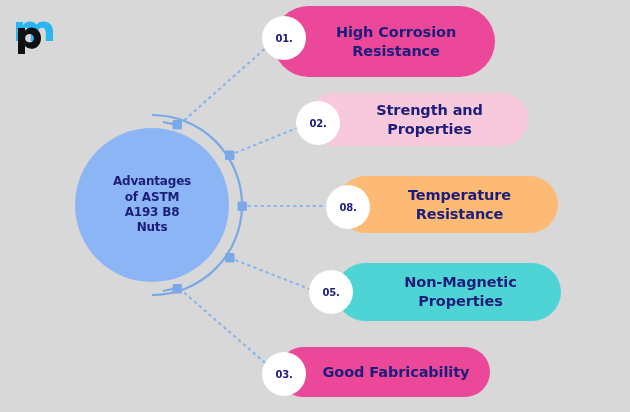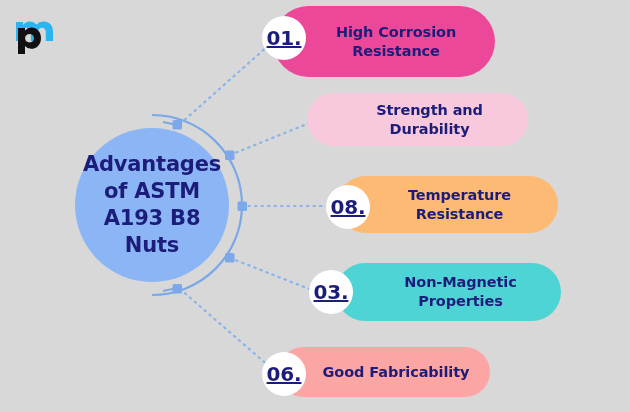--- a/index.html
+++ b/index.html
@@ -47,21 +47,21 @@
     height: 154px;
     border-radius: 50%;
     background: #8cb5f5;
     display: flex;
     align-items: center;
     justify-content: center;
     z-index: 4;
   }
   #center-title {
     color: #1c1d7a;
-    font-size: 21px;
+    font-size: 12px;
     font-weight: bold;
     line-height: 1.28;
     text-align: center;
     letter-spacing: -0.2px;
     white-space: pre-line;
     padding: 0 8px;
   }
 
   
   .pill {
@@ -92,24 +92,23 @@
     height: 44px;
     border-radius: 50%;
     background: #ffffff;
     display: flex;
     align-items: center;
     justify-content: center;
     z-index: 5;
   }
   .num-text {
     color: #1c1d7a;
-    font-size: 20px;
+    font-size: 10px;
     font-weight: bold;
     letter-spacing: -0.2px;
-    text-decoration: underline;
   }
 </style>
 </head>
 <body>
 
 <div id="canvas">
 
   <div id="logo">
     <svg width="48" height="44" viewBox="0 0 48 44" xmlns="http://www.w3.org/2000/svg">
 
@@ -149,39 +148,42 @@
   <div class="pill" style="left:273px; top:6px; width:222px; height:71px; background:#ec4899;">
     <div class="pill-label">High Corrosion
 Resistance</div>
   </div>
   <div class="num-badge" style="left:262px; top:16px;">
     <span class="num-text">01.</span>
   </div>
 
   <div class="pill" style="left:307px; top:93px; width:221px; height:53px; background:#f8c8dc;">
     <div class="pill-label">Strength and
-Durability</div>
+Properties</div>
+  </div>
+  <div class="num-badge" style="left:296px; top:101px;">
+    <span class="num-text">02.</span>
   </div>
 
   <div class="pill" style="left:337px; top:176px; width:221px; height:57px; background:#fdba74;">
     <div class="pill-label">Temperature
 Resistance</div>
   </div>
   <div class="num-badge" style="left:326px; top:185px;">
     <span class="num-text">08.</span>
   </div>
 
   <div class="pill" style="left:336px; top:263px; width:225px; height:58px; background:#4ed4d4;">
     <div class="pill-label">Non-Magnetic
 Properties</div>
   </div>
   <div class="num-badge" style="left:309px; top:270px;">
-    <span class="num-text">03.</span>
+    <span class="num-text">05.</span>
   </div>
 
-  <div class="pill" style="left:278px; top:347px; width:212px; height:50px; background:#fca5a5;">
+  <div class="pill" style="left:278px; top:347px; width:212px; height:50px; background:#ec4899;">
     <div class="pill-label">Good Fabricability</div>
   </div>
   <div class="num-badge" style="left:262px; top:352px;">
-    <span class="num-text">06.</span>
+    <span class="num-text">03.</span>
   </div>
 
 </div>
 
 </body></html>

